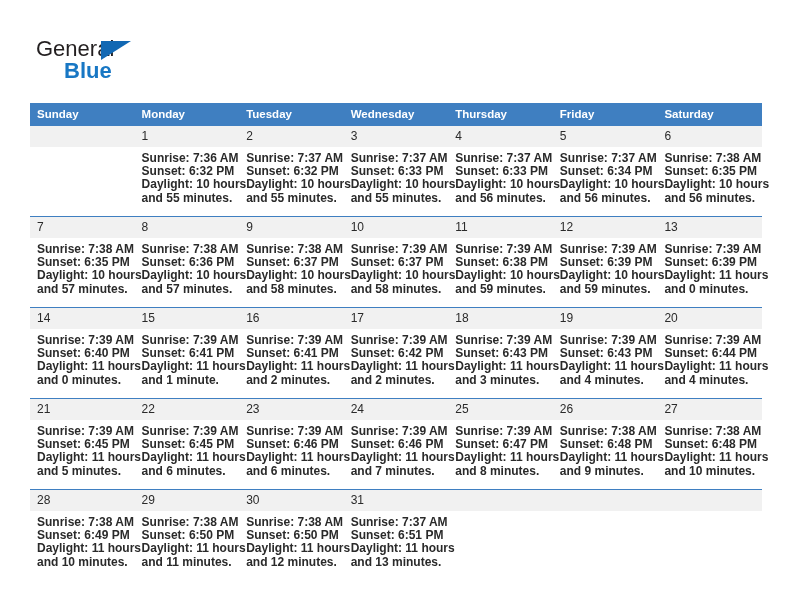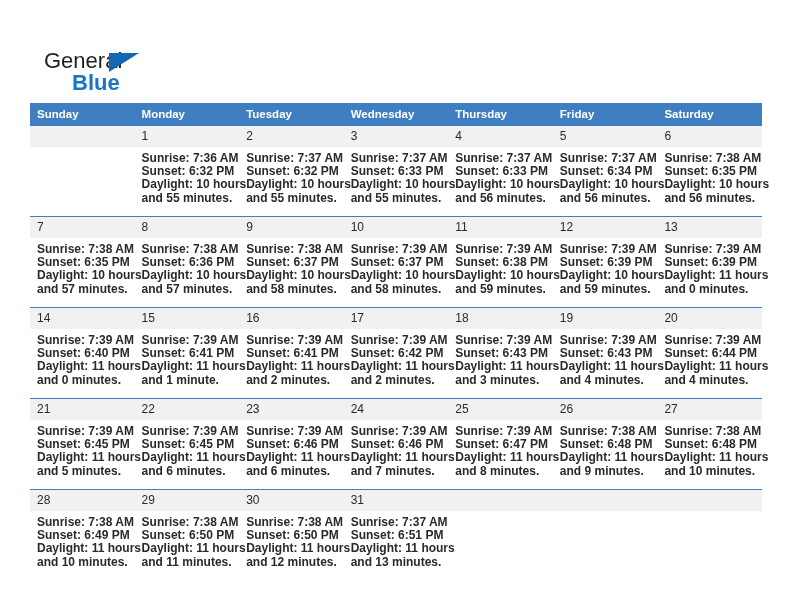--- a/index.html
+++ b/index.html
@@ -17,24 +17,23 @@
   .page {
     position: relative;
     width: 792px;
     height: 612px;
     box-sizing: border-box;
   }
 
   
   .topbar {
     position: absolute;
-    left: 0; top: 12px;
+    left: 0; top: 0;
     width: 768px;
     height: 100px;
-    margin-left: 8px;
   }
   .logo {
     position: absolute;
     left: 36px;
     top: 36px;
     width: 200px;
     height: 52px;
   }
   .logo-general {
     position: absolute;

